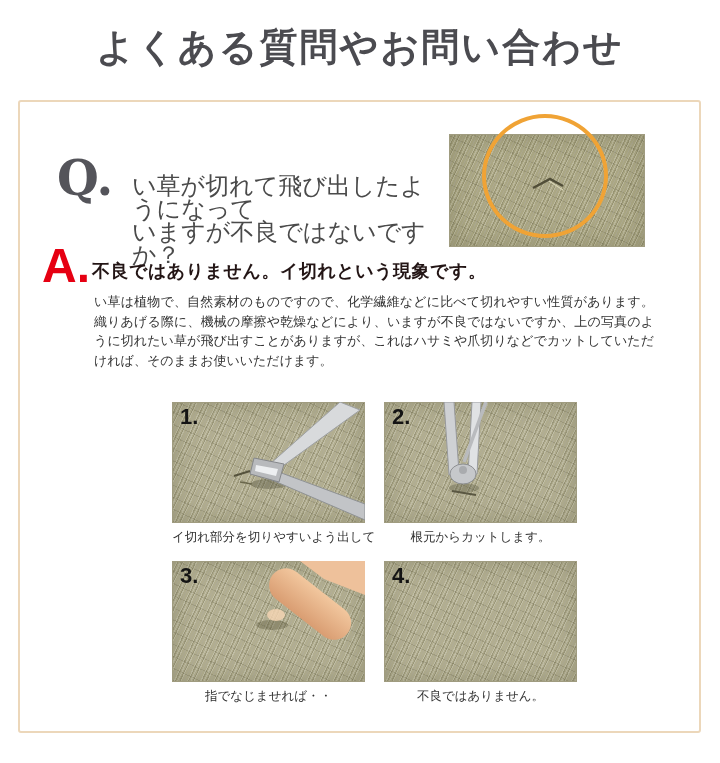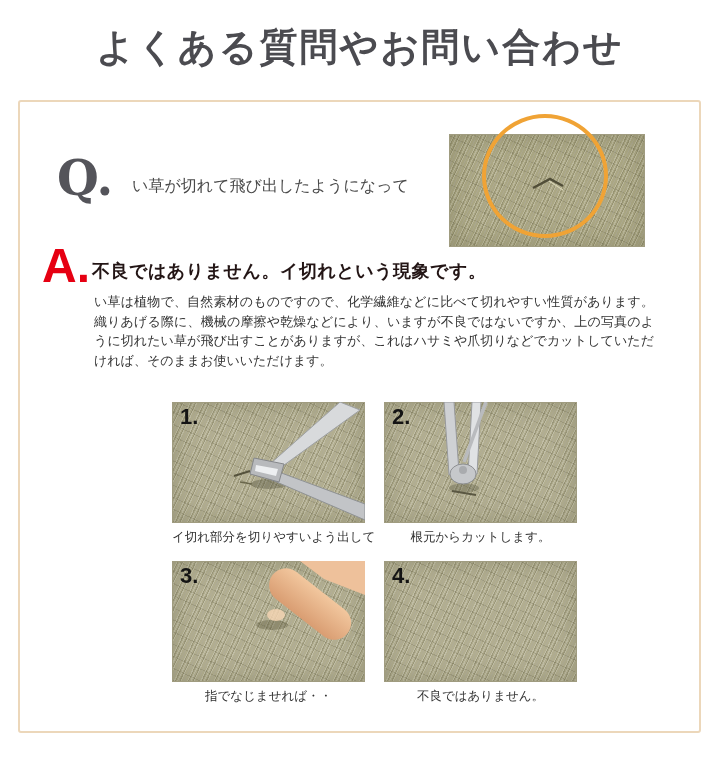--- a/index.html
+++ b/index.html
@@ -17,21 +17,21 @@
     border:2px solid #ecd7ba;border-radius:3px;background:#ffffff;
   }
   
   .q-label{
     position:absolute;left:37px;top:52px;
     font-family:"DejaVu Serif","Liberation Serif",serif;
     font-size:48px;font-weight:bold;color:#54545a;line-height:1;
   }
   .question{
     position:absolute;left:112px;top:72px;width:310px;
-    font-size:16px;line-height:23px;color:#4a4a4a;
+    font-size:24px;line-height:23px;color:#4a4a4a;
   }
   
   .hero-photo{
     position:absolute;left:429px;top:32px;width:196px;height:113px;
   }
   .tatami{
     position:absolute;inset:0;
     background-color:#b2ae90;
     background-image:
       repeating-linear-gradient(115deg, rgba(255,255,255,.20) 0 1px, transparent 1px 3px),
@@ -80,20 +80,21 @@
 
 <div class="canvas">
 
   <div class="page-title">よくある質問やお問い合わせ</div>
 
   <div class="faq-box">
 
     <div class="q-label">Q.</div>
     <div class="question">
       <span>い草が切れて飛び出したようになって</span><br>
+      <span>いますが不良ではないですか？</span>
     </div>
 
     <div class="hero-photo">
       <div class="tatami"></div>
       <svg class="overlay-svg" width="196" height="113" viewBox="0 0 196 113">
         <path d="M84,54 L101,45 L114,52" stroke="#514e38" stroke-width="2.5" fill="none"></path>
         <path d="M100,47 l14,9" stroke="#d8d4b4" stroke-width="1.2" fill="none"></path>
       </svg>
       <div class="hero-circle"></div>
     </div>

